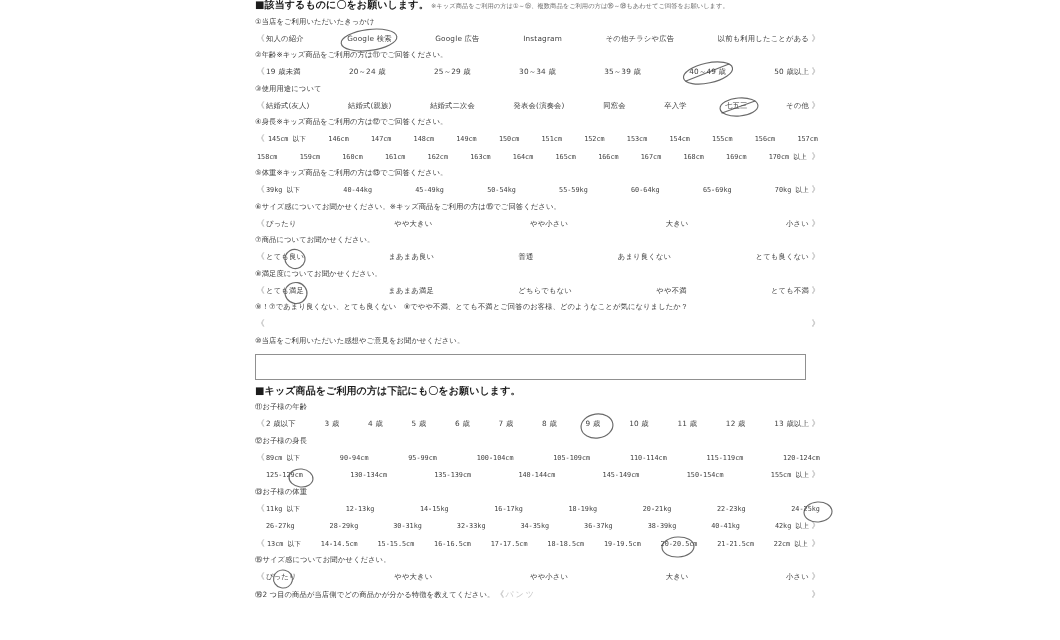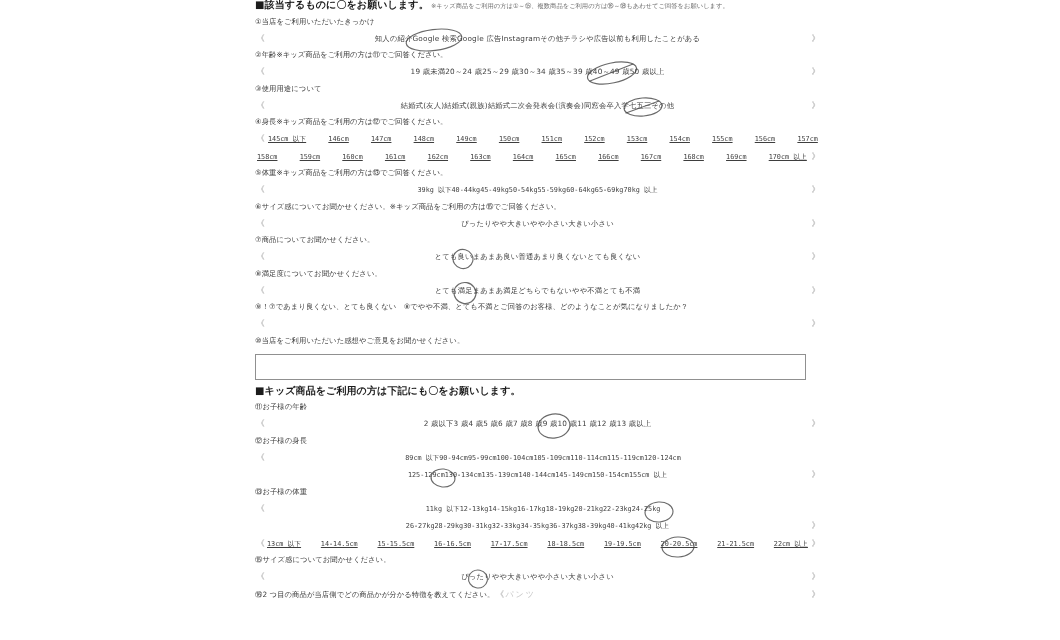--- a/index.html
+++ b/index.html
@@ -64,22 +64,22 @@
     width:11px;
     flex:0 0 11px;
     text-align:center;
   }
   .brk.right{text-align:right;}
   .opt-wrap{
     flex:1 1 auto;
     display:flex;
     align-items:baseline;
   }
-  .opt-wrap.spread{justify-content:center;}
-  .opt-wrap.even{justify-content:space-between;padding:0 6px;text-decoration:underline;}
+  .opt-wrap.spread{justify-content:space-between;}
+  .opt-wrap.even{justify-content:space-between;padding:0 6px;}
   .opt{
     position:relative;
     white-space:nowrap;
     letter-spacing:.2px;
   }
   .opt.mono{font-family:"DejaVu Sans Mono","Liberation Mono",monospace;font-size:6.8px;letter-spacing:0;}
   
   .opts.cont{padding-left:0;}
   
   .circ{position:absolute;pointer-events:none;overflow:visible;}

